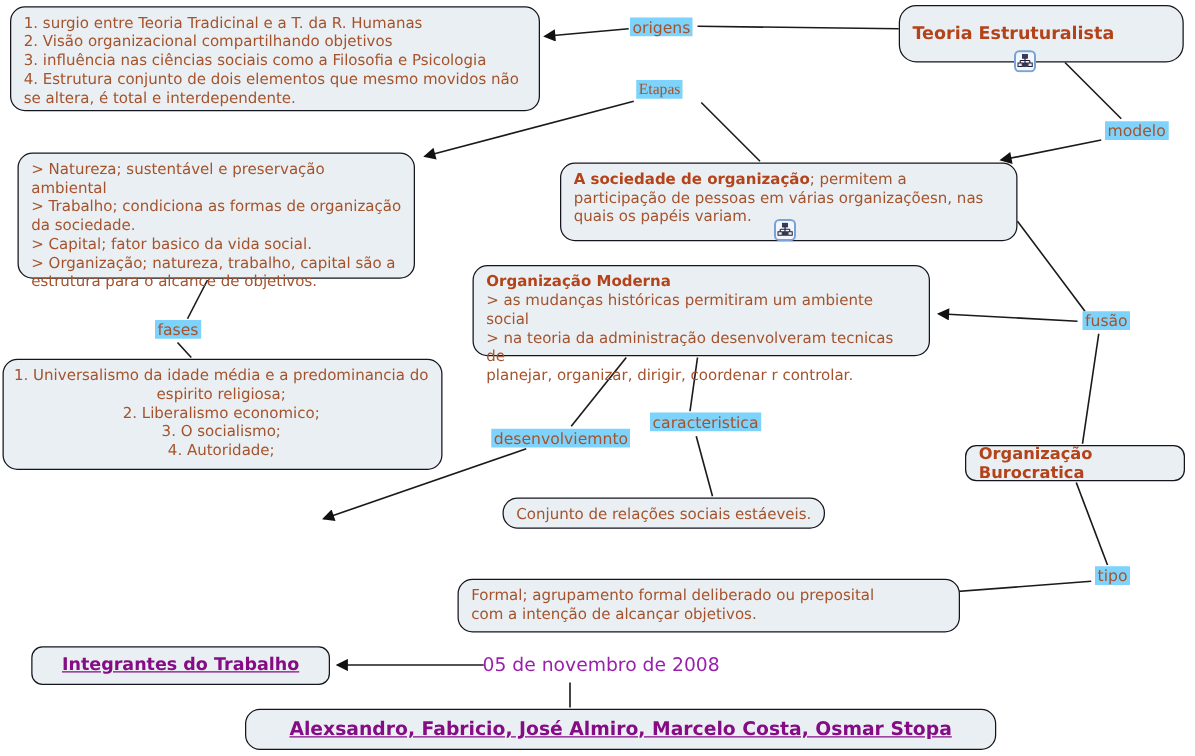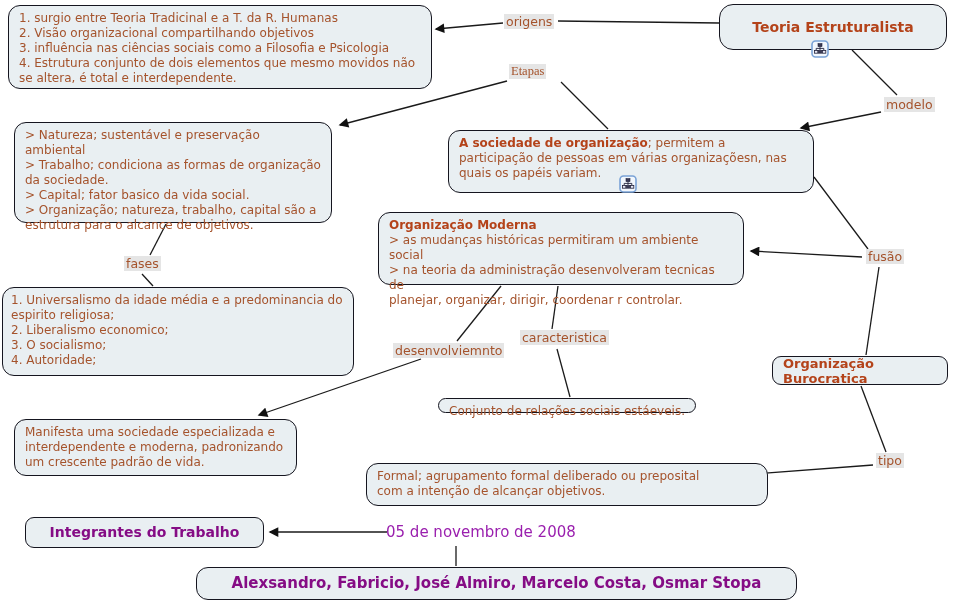--- a/index.html
+++ b/index.html
@@ -11,41 +11,41 @@
   .box {
     position:absolute; box-sizing:border-box;
     background:var(--box-bg); border:1.4px solid var(--box-border);
     border-radius:12px; color:var(--text-brown);
     font-size:12px; line-height:15px; padding:5px 10px;
   }
   .box-text { white-space:pre-line; }
   .bold-title { font-weight:bold; color:var(--title-brown); }
   .edge-label {
     position:absolute; color:var(--text-brown); font-size:12.5px;
-    background:#e5e5e5; padding:0 2px; white-space:nowrap;
+    background:#7dd3fc; padding:0 2px; white-space:nowrap;
   }
   .cmap-icon { position:absolute; z-index:3; }
 
   #box-origins       { left:8px;   top:5px;   width:424px; height:84px; }
   #box-teoria        { left:719px; top:4px;   width:228px; height:46px; border-radius:14px;
-                       display:flex; align-items:center; justify-content:center; font-size:14px; }
+                       display:flex; align-items:center; font-size:14px; }
   #box-natureza      { left:14px;  top:122px; width:318px; height:101px;border-radius:12px; }
   #box-sociedade     { left:448px; top:130px; width:366px; height:63px; }
   #box-moderna       { left:378px; top:212px; width:366px; height:73px; }
-  #box-universalismo { left:2px;   top:287px; width:352px; height:89px; padding-left:8px; }
+  #box-universalismo { left:2px;   top:287px; width:352px; height:89px; padding-left:8px;text-align:center; }
   #box-manifesta     { left:14px;  top:419px; width:283px; height:57px; }
-  #box-conjunto      { left:402px; top:398px; width:258px; height:15px; text-align:center;margin-left:36px; }
+  #box-conjunto      { left:402px; top:398px; width:258px; height:25px; text-align:right; }
   #box-burocratica   { left:772px; top:356px; width:176px; height:29px; font-size:13px; border-radius:9px;
                        display:flex; align-items:center; justify-content:center; }
   #box-formal        { left:366px; top:463px; width:402px; height:43px; }
   #box-integrantes   { left:25px;  top:517px; width:239px; height:31px; font-size:14px; border-radius:9px;
                        display:flex; align-items:center; justify-content:center; }
   #box-names         { left:196px; top:567px; width:601px; height:33px; font-size:15px;
                        display:flex; align-items:center; justify-content:center;text-align:right; }
-  .purple-bold { color:var(--purple); font-weight:bold; }
+  .purple-bold { color:var(--purple); font-weight:bold;text-decoration:underline; }
   #date-label { position:absolute; left:386px; top:523px; font-size:15px; color:var(--date-purple); }
 
   #label-origens        { left:504px; top:14px; }
   #label-etapas         { left:509px; top:64px;font-family:Liberation Serif, serif; }
   #label-modelo         { left:884px; top:97px; }
   #label-fases          { left:124px; top:256px; }
   #label-fusao          { left:866px; top:249px; }
   #label-desenvolvimento{ left:393px; top:343px; }
   #label-caracteristica { left:520px; top:330px; }
   #label-tipo           { left:876px; top:453px; }
@@ -118,25 +118,20 @@
   </div>
 
   <div class="box" id="box-universalismo">
     <div class="box-text">1. Universalismo da idade média e a predominancia do
 espirito religiosa;
 2. Liberalismo economico;
 3. O socialismo;
 4. Autoridade;</div>
   </div>
 
-  <div class="box" id="box-manifesta">
-    <div class="box-text">Manifesta uma sociedade especializada e
-interdependente e moderna, padronizando
-um crescente padrão de vida.</div>
-  </div>
 
   <div class="box" id="box-conjunto">
     <span>Conjunto de relações sociais estáeveis.</span>
   </div>
 
   <div class="box" id="box-burocratica">
     <span class="bold-title">Organização Burocratica</span>
   </div>
 
   <div class="box" id="box-formal">

